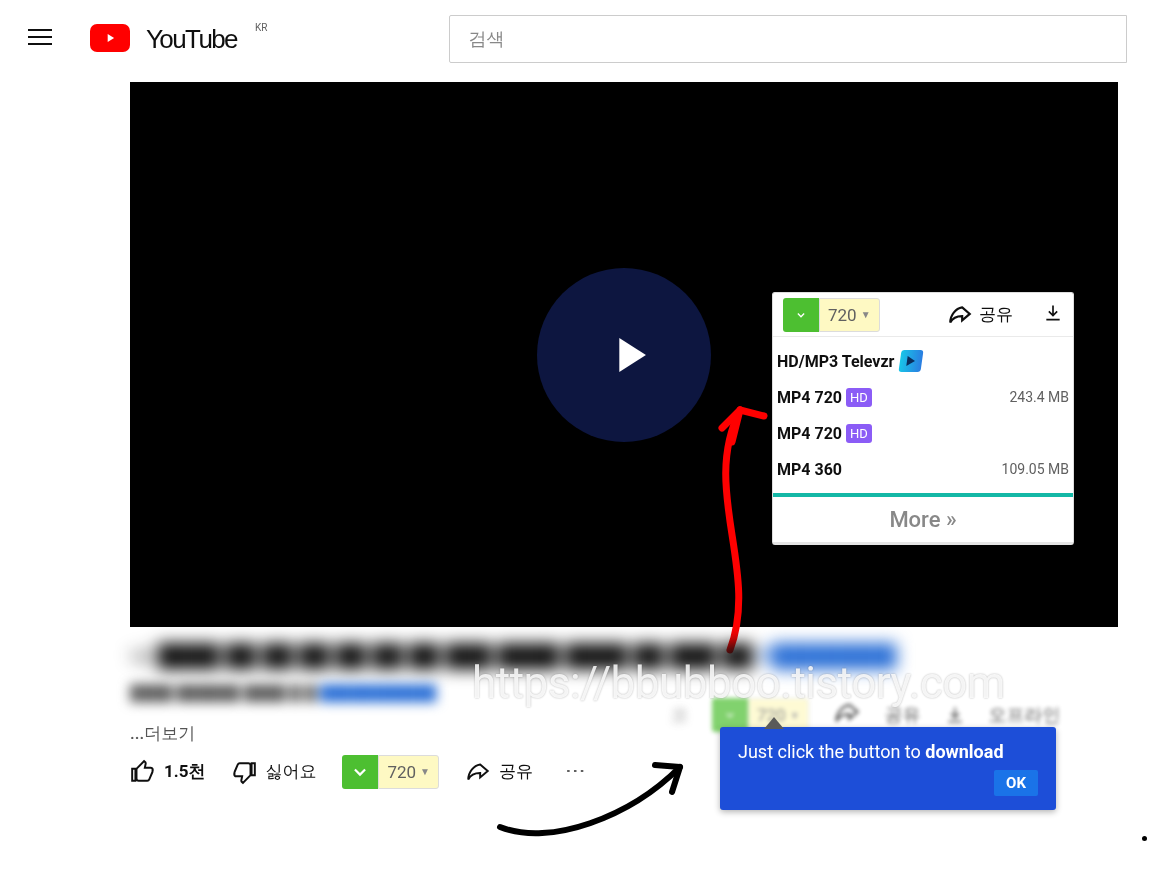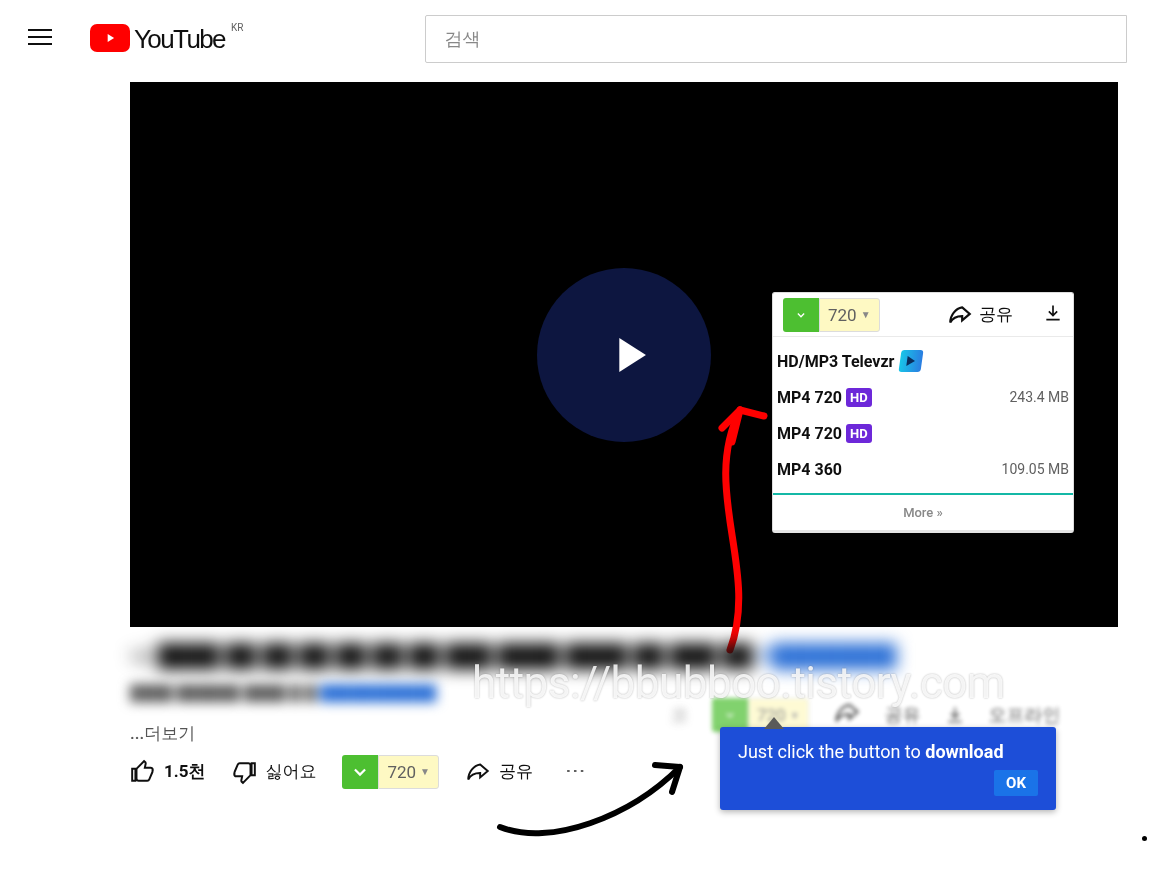--- a/index.html
+++ b/index.html
@@ -2,21 +2,21 @@
 <html><head>
 <meta charset="utf-8">
 <style>
 * { margin: 0; padding: 0; box-sizing: border-box; }
 body { font-family: Roboto, Arial, sans-serif; background: #fff; width: 1155px; height: 869px; overflow: hidden; position: relative; color: #0f0f0f; }
 
 
 .header { height: 78px; display: flex; align-items: center; padding: 0 28px; gap: 24px; }
 .hamburger { width: 24px; height: 24px; cursor: pointer; display: flex; flex-direction: column; justify-content: center; gap: 5px; margin-top: -4px;}
 .hamburger span { display: block; height: 2px; background: #0f0f0f; width: 24px; }
-.logo-wrap { display: flex; align-items: flex-start; cursor: pointer; margin-left: 14px;}
+.logo-wrap { display: flex; align-items: flex-start; cursor: pointer; margin-left: 14px; gap: 12px;}
 .logo-icon { width: 40px; height: 28px; background: #ff0000; border-radius: 7px; display: flex; align-items: center; justify-content: center; }
 .logo-icon svg { width: 14px; height: 14px; fill: #fff; }
 .logo-text { font-size: 26px; font-weight: 500; letter-spacing: -1.6px; margin-left: 4px; font-family: "YouTube Sans", Arial Black, sans-serif;}
 .logo-sup { font-size: 10px; color: #606060; margin-left: 6px; margin-top: -2px;}
 .search-box { flex: 1; margin-left: 158px; height: 48px; border: 1px solid #ccc; border-radius: 2px 0 0 2px; display: flex; align-items: center; padding: 0 18px; min-width: 300px;}
 .search-box input { border: none; outline: none; font-size: 18px; width: 100%; color: #606060; }
 .search-box input::placeholder { color: #888; }
 
 
 .video-area { margin: 4px 0 0 130px; width: 988px; height: 545px; background: #000; position: relative; }
@@ -30,24 +30,24 @@
 .dl-green-btn svg { width: 16px; height: 18px; fill:#fff;}
 .dl-res-select { background:#fef9c3; height:34px; border-radius:0 3px 3px 0; margin-left:-8px; padding:0 8px; display:flex; align-items:center; gap:4px; color:#606060; font-size:17px; border:1px solid #dcdcdc;}
 .dl-res-select .chev { font-size:10px; color:#888;}
 .dl-share { display:flex; align-items:center; gap:6px; margin-left: auto; font-size: 17px;}
 .dl-share svg { width: 26px; height: 26px; }
 .dl-dl-icon { margin-left: 22px; }
 .dl-dl-icon svg { width:20px; height:20px;}
 .dl-list { padding: 6px 0;}
 .dl-row { display:flex; align-items:center; padding: 6px 4px; font-size: 16px; font-weight: 700; cursor:pointer; height: 36px;}
 .dl-row .size { margin-left:auto; font-weight: 400; font-size: 14px; color:#606060;}
-.hd-badge { background:#6d28d9; color:#fff; font-size:13px; font-weight:700; padding:2px 4px; border-radius:3px; margin-left:4px;}
+.hd-badge { background:#8b5cf6; color:#fff; font-size:13px; font-weight:400; padding:2px 4px; border-radius:3px; margin-left:4px;}
 .televzr-icon { width:22px; height:22px; border-radius:3px; background: linear-gradient(90deg,#18c5e8,#2a7de1); margin-left:6px; display:flex; align-items:center; justify-content:center; transform: skewX(-8deg);}
 .televzr-icon::before { content:''; width:0; height:0; border-left:8px solid #0a2d5c; border-top:5px solid transparent; border-bottom:5px solid transparent;}
-.dl-more { text-align:center; padding:10px 0; color:#888; font-size:13px; font-weight:500; cursor:pointer; border-top:2px solid #14b8a6;}
+.dl-more { text-align:center; padding:10px 0; color:#888; font-size:22px; font-weight:500; cursor:pointer; border-top:4px solid #14b8a6;}
 
 
 .red-arrow { position:absolute; top: 370px; left: 680px; pointer-events:none;}
 .red-arrow svg { overflow:visible;}
 
 
 .under-video { margin: 14px 0 0 130px; width: 988px; }
 .blurred-title { filter: blur(8px); color:#111; font-size: 22px; font-weight: 500; line-height: 1.4; max-height: 68px; overflow:hidden; }
 .blurred-title .bl-blue { color:#2a6fd6;}
 .blurred-meta { filter: blur(6px); color:#606060; font-size: 15px; margin-top:12px; }

